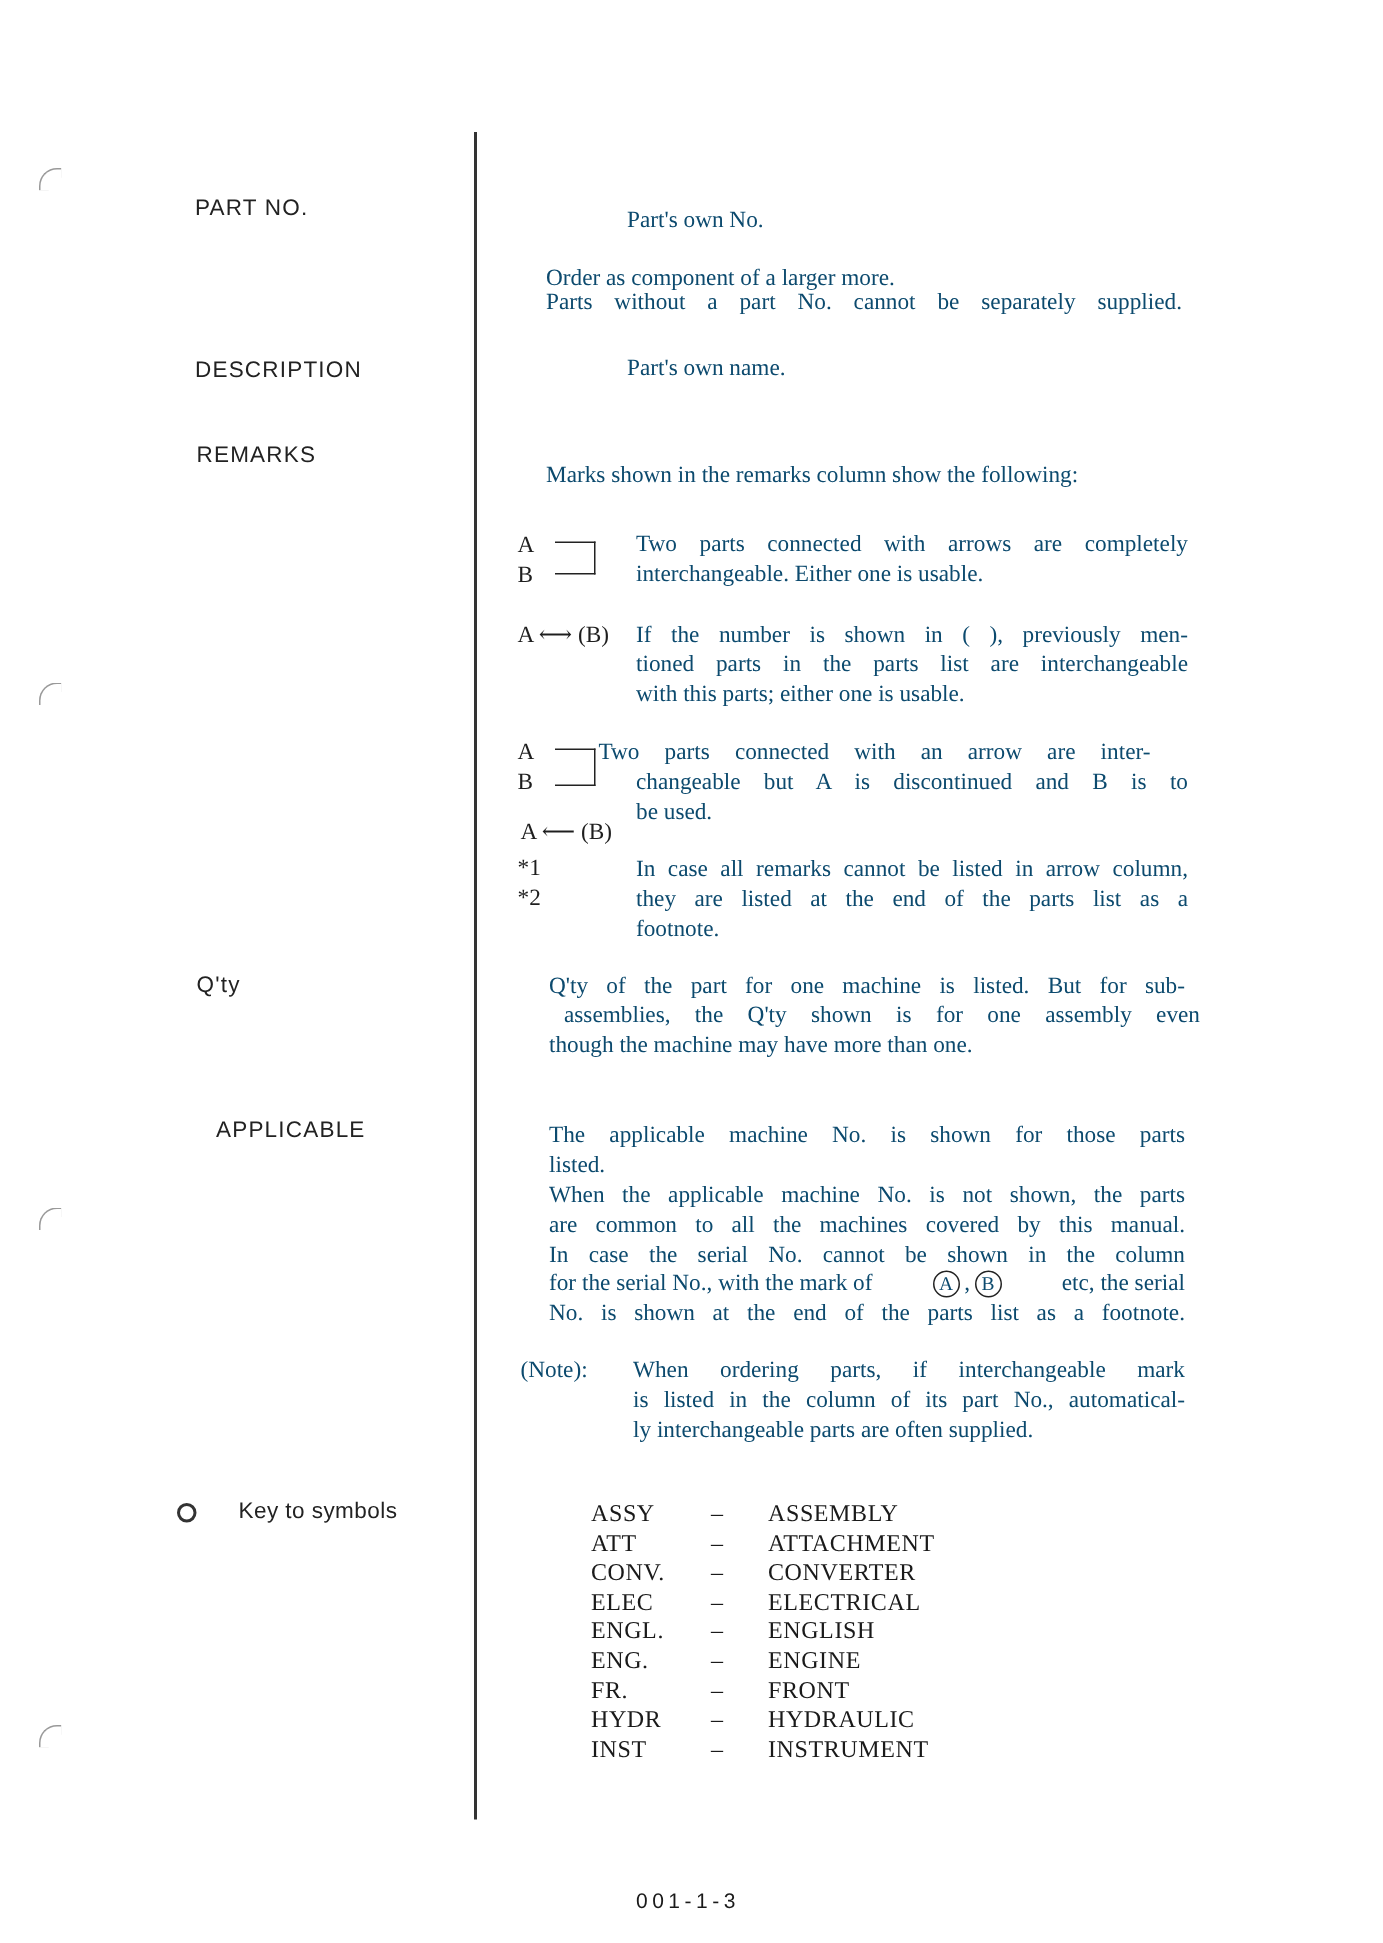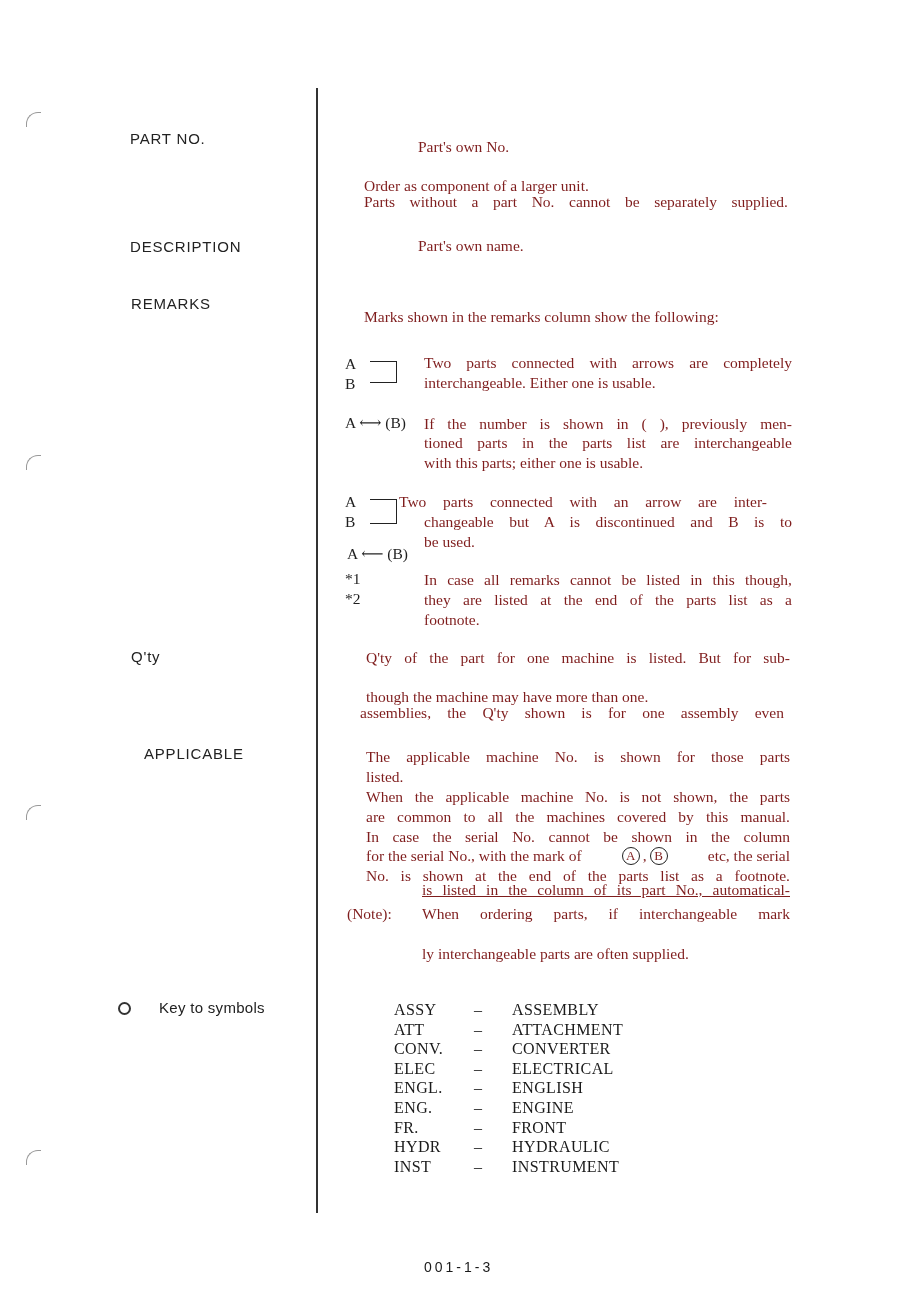--- a/index.html
+++ b/index.html
@@ -2,21 +2,21 @@
 <html><head>
 <meta charset="utf-8">
 <style>
   html, body { margin:0; padding:0; }
   body {
     width:922px; height:1295px; background:#fff; position:relative; overflow:hidden;
     font-family:"Liberation Serif", "DejaVu Serif", serif; color:#1a1a1a;
   }
   .abs { position:absolute; }
   .label { font-family:"Liberation Sans","DejaVu Sans",sans-serif; font-size:15px; letter-spacing:0.8px; color:#222; }
-  .txt { font-size:15.5px; line-height:19.6px; text-align:justify; color:#7f1d1d; }
+  .txt { font-size:15.5px; line-height:19.6px; text-align:justify; color:#0c4a6e; }
   .just { text-align:justify; text-align-last:justify; }
   .divider { position:absolute; left:316px; top:88px; width:1.5px; height:1125px; background:#333; }
   .sym { font-size:15.5px; color:#1e1e1e; }
   .bracket { position:absolute; border:1.3px solid #222; border-left:none; }
   .key-row { display:flex; font-size:16px; line-height:19.6px; letter-spacing:0.4px; }
   .key-abbr { width:80px; }
   .key-dash { width:38px; }
   .circled { display:inline-block; width:16px; height:16px; border:1.3px solid #222; border-radius:50%; text-align:center; line-height:16px; font-size:13px; }
   .bullet { width:9px; height:9px; border:2.5px solid #333; border-radius:50%; }
   .scan-mark { position:absolute; border-left:1px solid #999; border-top:1px solid #999; border-radius:12px 0 0 0; width:14px; height:14px; }
@@ -28,21 +28,21 @@
 <div class="scan-mark" style="left:26px;top:112px;"></div>
 <div class="scan-mark" style="left:26px;top:455px;"></div>
 <div class="scan-mark" style="left:26px;top:805px;"></div>
 <div class="scan-mark" style="left:26px;top:1150px;"></div>
 
 <div class="divider"></div>
 
 <div class="abs label" style="left:130px;top:130px;">PART NO.</div>
 <div class="abs txt" style="left:418px;top:137px;">Part's own No.</div>
 <div class="abs txt just" style="left:364px;top:156px;width:424px;margin-top:36px;">Parts without a part No. cannot be separately supplied.</div>
-<div class="abs txt" style="left:364px;top:176px;">Order as component of a larger unit.</div>
+<div class="abs txt" style="left:364px;top:176px;">Order as component of a larger more.</div>
 
 <div class="abs label" style="left:130px;top:238px;text-align:center;">DESCRIPTION</div>
 <div class="abs txt" style="left:418px;top:236px;">Part's own name.</div>
 
 <div class="abs label" style="left:131px;top:295px;">REMARKS</div>
 <div class="abs txt" style="left:364px;top:291px;margin-top:16px;">Marks shown in the remarks column show the following:</div>
 
 <div class="abs sym" style="left:345px;top:355px;">A</div>
 <div class="abs sym" style="left:345px;top:375px;">B</div>
 <div class="bracket" style="left:370px;top:361px;width:26px;height:20px;"></div>
@@ -57,48 +57,48 @@
 <div class="abs sym" style="left:345px;top:493px;">A</div>
 <div class="abs sym" style="left:345px;top:513px;">B</div>
 <div class="bracket" style="left:370px;top:499px;width:26px;height:23px;"></div>
 <div class="abs sym" style="left:347px;top:545px;">A ⟵ (B)</div>
 <div class="abs txt just" style="left:399px;top:492px;width:368px;">Two parts connected with an arrow are inter-</div>
 <div class="abs txt just" style="left:424px;top:512px;width:368px;">changeable but A is discontinued and B is to</div>
 <div class="abs txt" style="left:424px;top:532px;">be used.</div>
 
 <div class="abs sym" style="left:345px;top:570px;">*1</div>
 <div class="abs sym" style="left:345px;top:590px;">*2</div>
-<div class="abs txt just" style="left:424px;top:570px;width:368px;">In case all remarks cannot be listed in this though,</div>
+<div class="abs txt just" style="left:424px;top:570px;width:368px;">In case all remarks cannot be listed in arrow column,</div>
 <div class="abs txt just" style="left:424px;top:590px;width:368px;">they are listed at the end of the parts list as a</div>
 <div class="abs txt" style="left:424px;top:610px;">footnote.</div>
 
 <div class="abs label" style="left:131px;top:648px;">Q'ty</div>
 <div class="abs txt just" style="left:366px;top:648px;width:424px;">Q'ty of the part for one machine is listed. But for sub-</div>
-<div class="abs txt just" style="left:360px;top:667px;width:424px;margin-top:36px;">assemblies, the Q'ty shown is for one assembly even</div>
+<div class="abs txt just" style="left:376px;top:667px;width:424px;">assemblies, the Q'ty shown is for one assembly even</div>
 <div class="abs txt" style="left:366px;top:687px;">though the machine may have more than one.</div>
 
 <div class="abs label" style="left:144px;top:745px;">APPLICABLE</div>
 <div class="abs txt just" style="left:366px;top:747px;width:424px;">The applicable machine No. is shown for those parts</div>
 <div class="abs txt" style="left:366px;top:767px;">listed.</div>
 <div class="abs txt just" style="left:366px;top:787px;width:424px;">When the applicable machine No. is not shown, the parts</div>
 <div class="abs txt just" style="left:366px;top:807px;width:424px;">are common to all the machines covered by this manual.</div>
 <div class="abs txt just" style="left:366px;top:827px;width:424px;">In case the serial No. cannot be shown in the column</div>
 <div class="abs txt" style="left:366px;top:846px;width:424px;display:flex;justify-content:space-between;align-items:center;">
   <span>for the serial No., with the mark of</span>
   <span style="display:flex;gap:3px;align-items:center;">
     <span class="circled">A</span>,
     <span class="circled">B</span>
   </span>
   <span>etc, the serial</span>
 </div>
 <div class="abs txt just" style="left:366px;top:866px;width:424px;">No. is shown at the end of the parts list as a footnote.</div>
 
 <div class="abs txt" style="left:347px;top:904px;">(Note):</div>
 <div class="abs txt just" style="left:422px;top:904px;width:368px;">When ordering parts, if interchangeable mark</div>
-<div class="abs txt just" style="left:422px;top:880px;width:368px;text-decoration:underline;">is listed in the column of its part No., automatical-</div>
+<div class="abs txt just" style="left:422px;top:924px;width:368px;">is listed in the column of its part No., automatical-</div>
 <div class="abs txt" style="left:422px;top:944px;">ly interchangeable parts are often supplied.</div>
 
 <div class="abs bullet" style="left:118px;top:1002px;"></div>
 <div class="abs label" style="left:159px;top:999px;letter-spacing:0.3px;">Key to symbols</div>
 
 <div class="abs" style="left:366px;top:1000px;margin-left:28px;">
   <div class="key-row">
       <span class="key-abbr">ASSY</span>
       <span class="key-dash">–</span>
       <span>ASSEMBLY</span>

